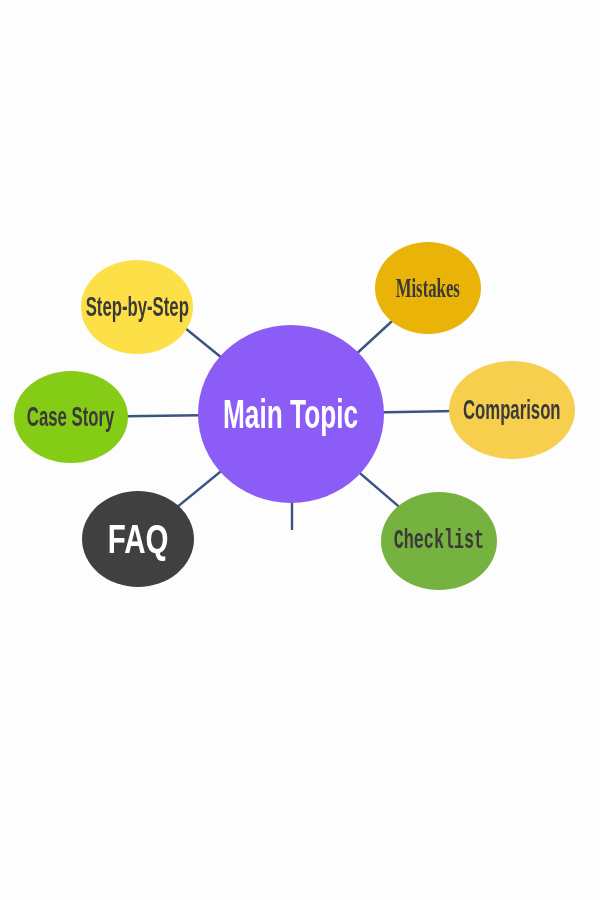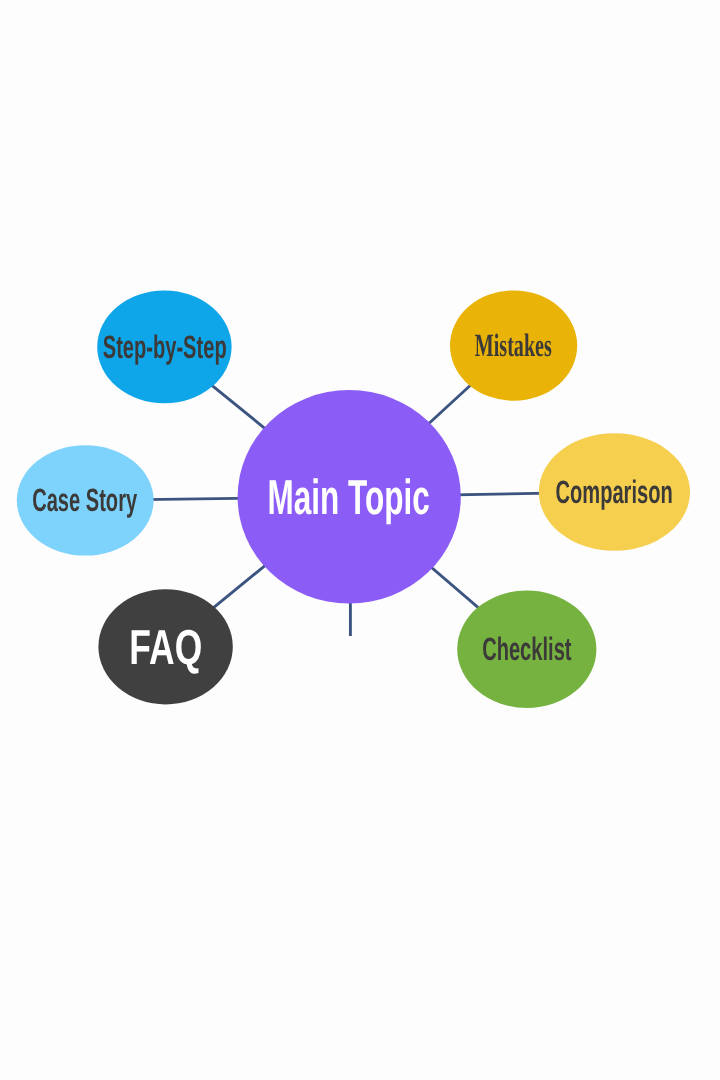--- a/index.html
+++ b/index.html
@@ -51,32 +51,32 @@
       <line x1="291" y1="414" x2="71" y2="417" stroke="#3C5480" stroke-width="2.4"></line>
       <line x1="291" y1="414" x2="512" y2="410" stroke="#3C5480" stroke-width="2.4"></line>
       <line x1="291" y1="414" x2="138" y2="539" stroke="#3C5480" stroke-width="2.4"></line>
       <line x1="291" y1="414" x2="439" y2="541" stroke="#3C5480" stroke-width="2.4"></line>
       <line x1="292" y1="414" x2="292" y2="530" stroke="#3C5480" stroke-width="2.4"></line>
     </svg>
   <div id="nodes">
       <div class="node" style="left: 198px; top: 325px; width: 186px; height: 178px; background: #8b5cf6;">
         <span class="node-label" style="font-size: 41px; transform: scaleX(0.64); color: rgb(255, 255, 255);">Main Topic</span>
       </div>
-      <div class="node" style="left: 81px; top: 242px; width: 112px; height: 94px; background: #0ea5e9;">
+      <div class="node" style="left: 81px; top: 260px; width: 112px; height: 94px; background: #fde047;">
         <span class="node-label" style="font-size: 27px; transform: scaleX(0.62); color: rgb(59, 58, 57);">Step-by-Step</span>
       </div>
       <div class="node" style="left: 375px; top: 242px; width: 106px; height: 92px; background: #eab308; font-family: Liberation Serif, serif;">
         <span class="node-label" style="font-size: 27px; transform: scaleX(0.62); color: rgb(59, 58, 57);">Mistakes</span>
       </div>
-      <div class="node" style="left: 14px; top: 371px; width: 114px; height: 92px; background: #7dd3fc; align-items: center;">
+      <div class="node" style="left: 14px; top: 371px; width: 114px; height: 92px; background: #84cc16; align-items: center;">
         <span class="node-label" style="font-size: 27px; transform: scaleX(0.62); color: rgb(59, 58, 57);">Case Story</span>
       </div>
       <div class="node" style="left: 449px; top: 361px; width: 126px; height: 98px; background: rgb(246, 207, 79); align-items: center;">
         <span class="node-label" style="font-size: 27px; transform: scaleX(0.62); color: rgb(59, 58, 57);">Comparison</span>
       </div>
       <div class="node" style="left: 82px; top: 491px; width: 112px; height: 96px; background: #404040;">
         <span class="node-label" style="font-size: 41px; transform: scaleX(0.72); color: rgb(255, 255, 255);">FAQ</span>
       </div>
-      <div class="node" style="left: 381px; top: 492px; width: 116px; height: 98px; background: rgb(118, 178, 64);">
+      <div class="node" style="left: 381px; top: 492px; width: 116px; height: 98px; background: rgb(118, 178, 64); font-family: Liberation Mono, monospace;">
         <span class="node-label" style="font-size: 27px; transform: scaleX(0.62); color: rgb(59, 58, 57);">Checklist</span>
       </div>
     </div>
 </div>
 
 </body></html>

